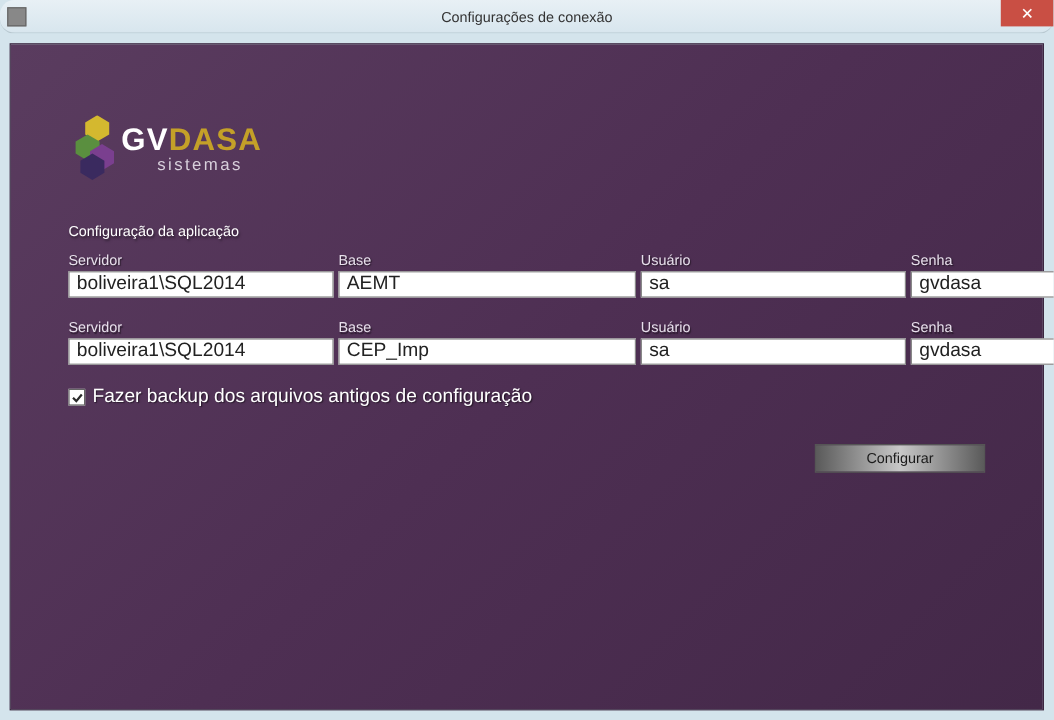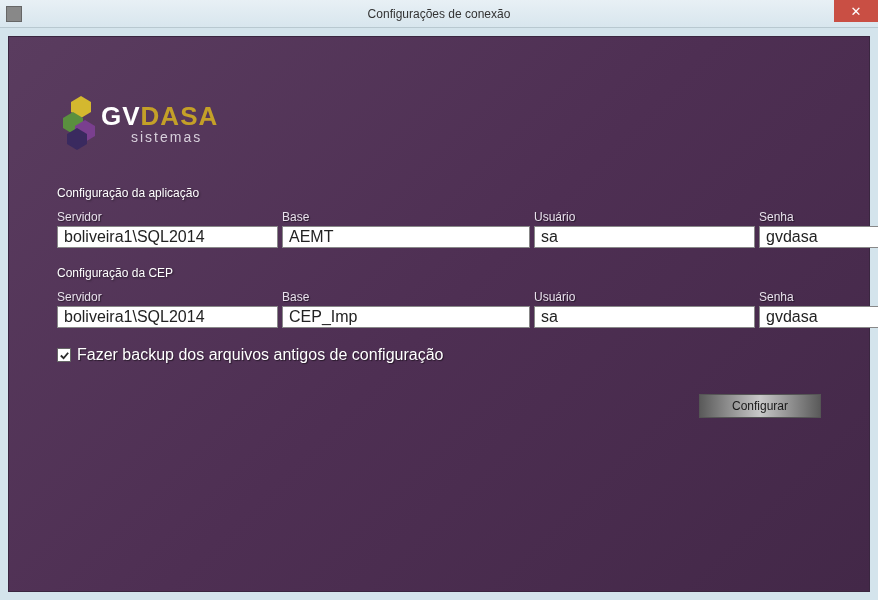--- a/index.html
+++ b/index.html
@@ -14,20 +14,21 @@
       background: #d4e4ec;
       overflow: hidden;
     }
     .titlebar {
       height: 28px;
       background: linear-gradient(to bottom, #e8f0f5, #d8e6ee);
       display: flex;
       align-items: center;
       position: relative;
       border-bottom: 1px solid #b8c8d0;
+      border-radius: 12px;
     }
     .titlebar-icon {
       width: 16px;
       height: 16px;
       margin-left: 6px;
       background: #888;
       border: 1px solid #666;
     }
     .titlebar-title {
       position: absolute;
@@ -155,21 +156,21 @@
       font-size: 16px;
       text-shadow: 1px 1px 1px rgba(0,0,0,0.5);
     }
     .button-row {
       display: flex;
       justify-content: flex-end;
       margin-top: 30px;
       padding-right: 0;
     }
     .configure-btn {
-      width: 122px;
+      width: 142px;
       height: 24px;
       background: linear-gradient(to right, #5a5a5a, #c8c8c8, #5a5a5a);
       border: 1px solid #555;
       color: #1a1a1a;
       font-size: 12px;
       cursor: pointer;
       display: flex;
       align-items: center;
       justify-content: center;
     }
@@ -217,21 +218,20 @@
     <div class="field user">
       <div class="field-label">Usuário</div>
       <input class="field-input" value="sa" style="">
     </div>
     <div class="field pass">
       <div class="field-label">Senha</div>
       <input class="field-input" value="gvdasa" style="">
     </div>
   </div>
 
-  <div class="section-title">Configuração da CEP</div>
   <div class="field-row">
     <div class="field server">
       <div class="field-label">Servidor</div>
       <input class="field-input" value="boliveira1\SQL2014" style="">
     </div>
     <div class="field base">
       <div class="field-label">Base</div>
       <input class="field-input" value="CEP_Imp" style="">
     </div>
     <div class="field user">

